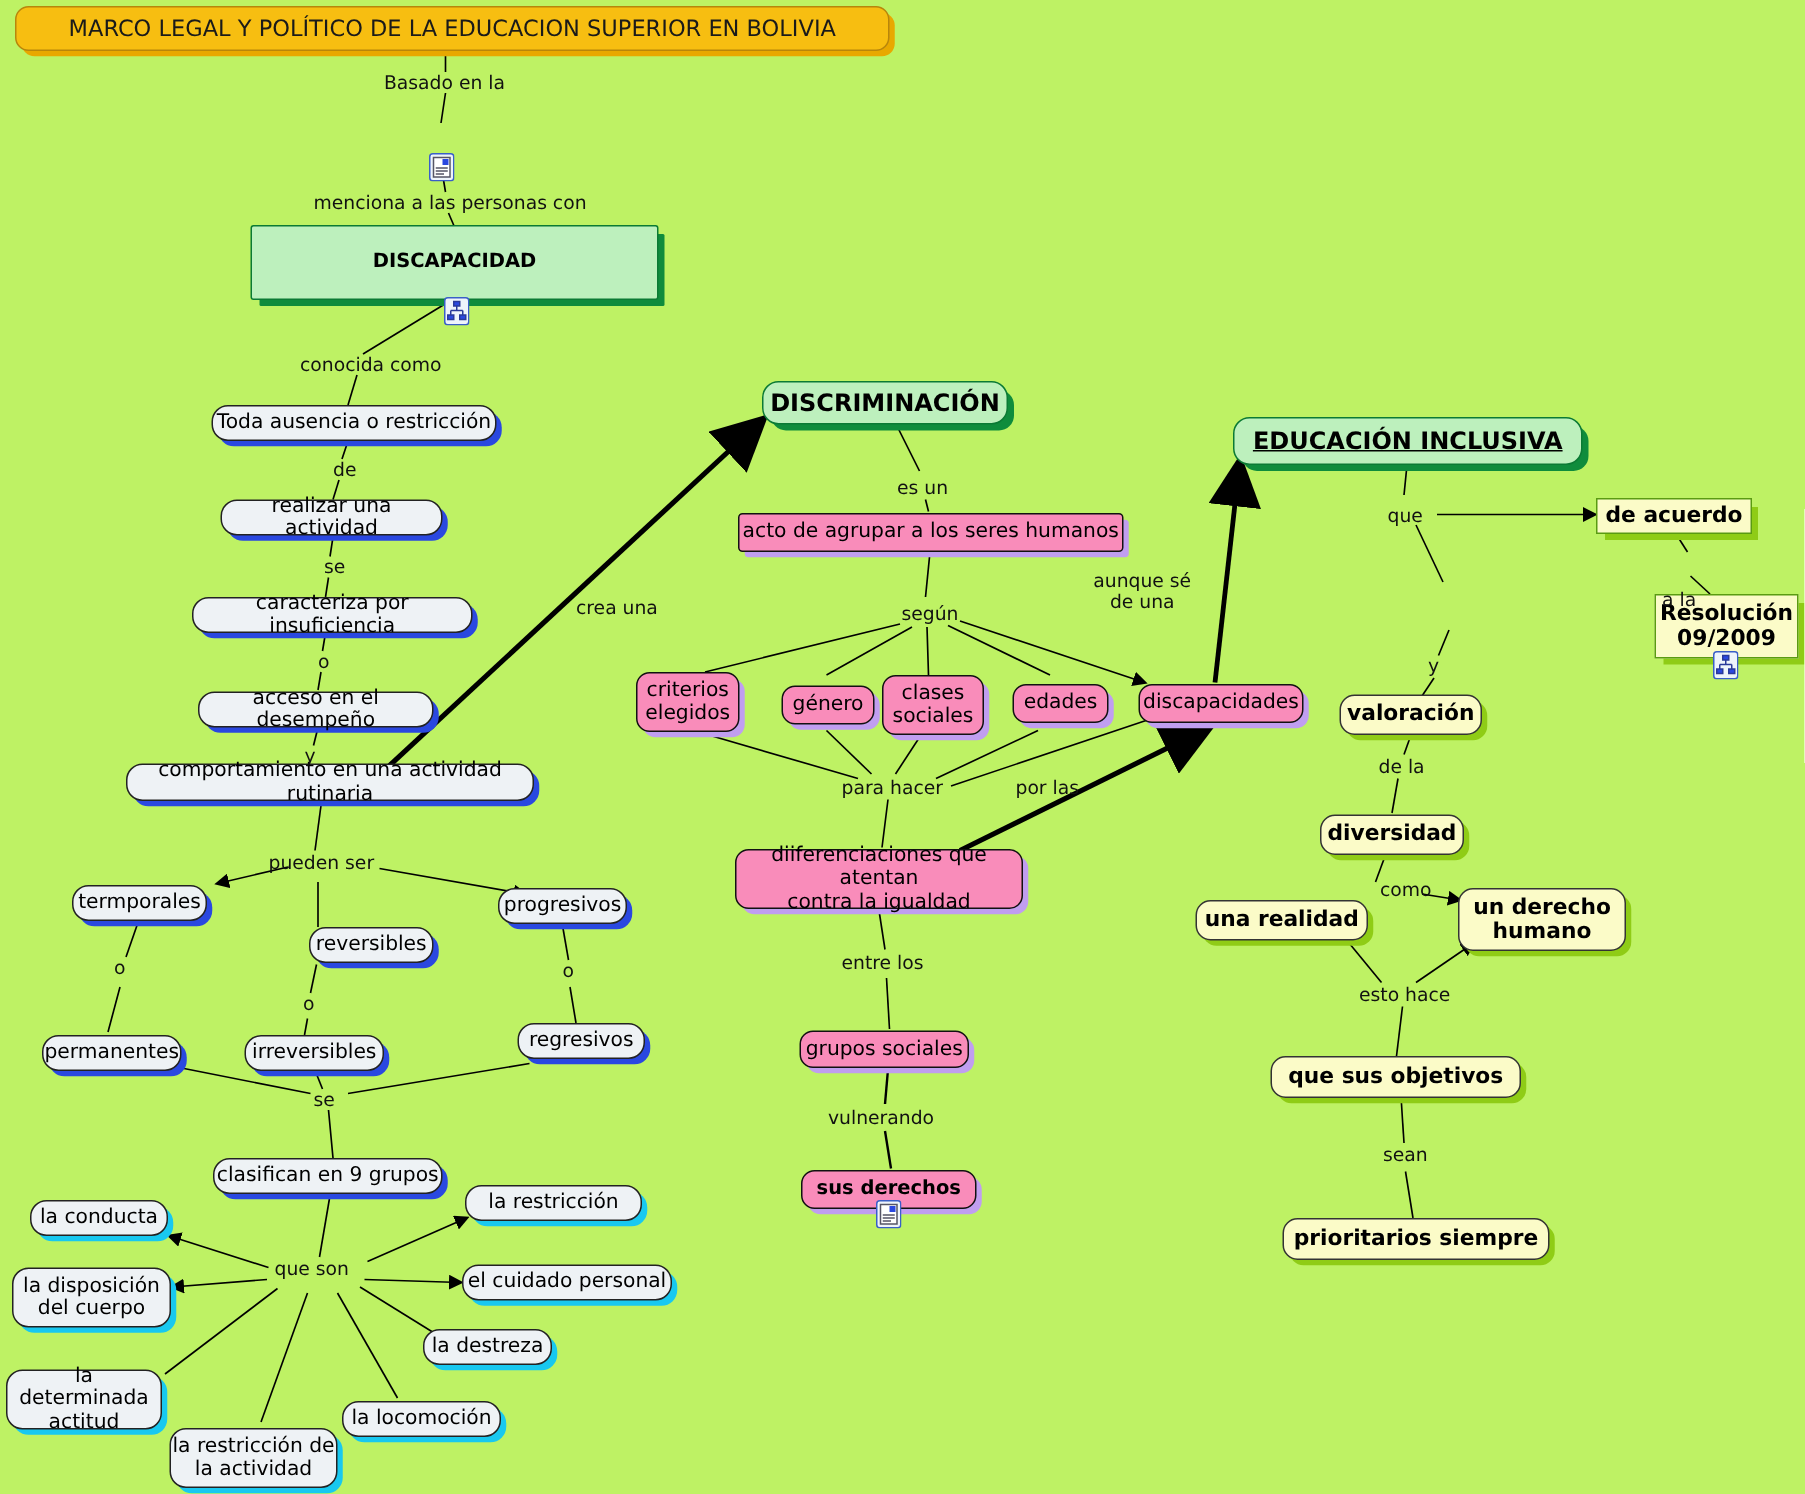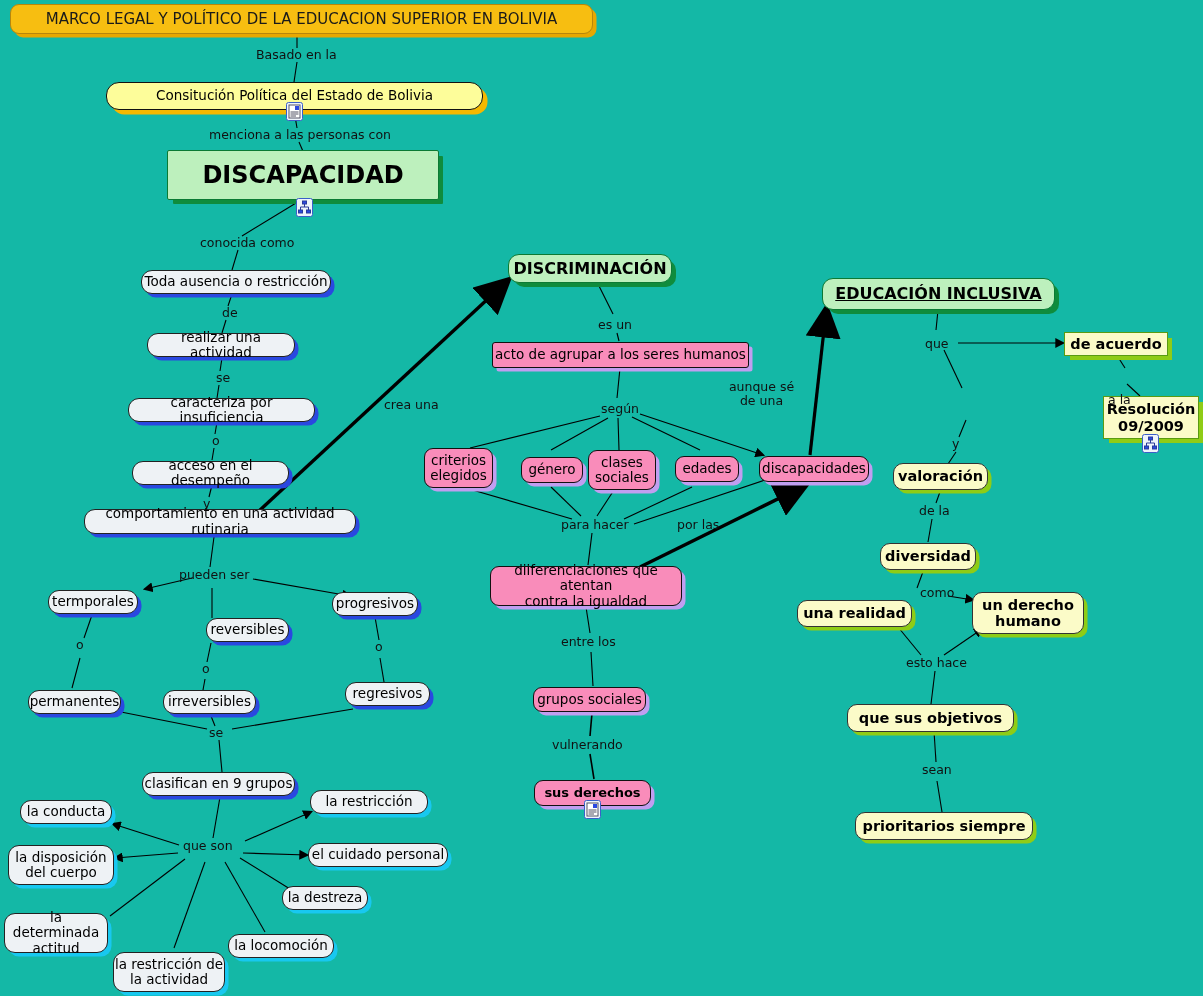--- a/index.html
+++ b/index.html
@@ -1,17 +1,17 @@
 <!DOCTYPE html>
 <html><head>
 <meta charset="utf-8">
 <style>
   html,body{margin:0;padding:0;background:#ffffff;}
   body{font-family:"DejaVu Sans","Liberation Sans",sans-serif;}
-  #map{position:relative;width:1203px;height:996px;background:#14b8a6;overflow:hidden;}
+  #map{position:relative;width:1203px;height:996px;background:#bef264;overflow:hidden;}
   svg#edges{position:absolute;left:0;top:0;width:1203px;height:996px;pointer-events:none;}
 
   .node{position:absolute;box-sizing:border-box;display:flex;align-items:center;
         justify-content:center;text-align:center;line-height:1.12;z-index:3;}
 
   
   .n-blue{background:#eef2f5;border:1px solid #222;border-radius:11px;
           font-size:13.5px;color:#000;box-shadow:4px 4px 0 -0.5px #2a48e0;}
   
   .n-cyan{background:#eef2f5;border:1px solid #222;border-radius:11px;
@@ -25,21 +25,21 @@
             font-size:14.5px;font-weight:bold;color:#000;box-shadow:4px 4px 0 -0.5px #8fcc16;}
   
   .n-pale{background:#fdfd9a;border:1px solid #111;border-radius:13px;
           font-size:13.5px;color:#000;box-shadow:5px 5px 0 -0.5px #f5b800;}
   
   .n-yrect{background:#fbfbc8;border:1.5px solid #5a9b12;border-radius:0;
            font-size:14.5px;font-weight:bold;color:#000;box-shadow:5px 5px 0 -1px #8fcc16;}
   
   .n-green{background:#bdf0bd;border:1.5px solid #0b7a34;border-radius:11px;
            font-size:16px;font-weight:bold;color:#000;box-shadow:5px 5px 0 -1px #0f8c3c;}
-  .n-green.sq{border-radius:2px;font-size:24px;}
+  .n-green.sq{border-radius:2px;font-size:13px;}
   
   .n-title{background:#f7be11;border:1px solid #b8860b;border-radius:9px;
            font-size:15px;color:#1a1a1a;box-shadow:4px 4px 0 -0.5px #e8a800;}
 
   .lbl{position:absolute;font-size:12.5px;color:#111;white-space:nowrap;z-index:4;
        background:transparent;text-align:center;line-height:1.12;}
   .lbl.two{white-space:normal;}
 
   .ico{position:absolute;width:17px;height:19px;z-index:6;}
 </style>
@@ -164,21 +164,20 @@
 
       <line x1="935" y1="671" x2="931" y2="704"></line>
 
       <line x1="934" y1="731" x2="936" y2="762"></line>
       <line x1="937" y1="781" x2="942" y2="812"></line>
     </g>
   </svg>
 
   <div class="node n-title" style="left:10px;top:4px;width:583px;height:30px;">MARCO LEGAL Y POLÍTICO DE LA EDUCACION  SUPERIOR EN  BOLIVIA</div>
 
-  <div class="node n-pale" style="left:106px;top:82px;width:377px;height:28px;">Consitución Política  del  Estado de Bolivia</div>
   <svg class="ico" style="left:286px;top:102px;" viewBox="0 0 17 19">
     <rect x="0.5" y="0.5" width="16" height="18" rx="2" fill="#eef4fb" stroke="#3a5fc8"></rect>
     <rect x="3" y="3" width="11" height="13" fill="#fff" stroke="#556"></rect>
     <rect x="9" y="4" width="4" height="4" fill="#2a48e0"></rect>
     <g stroke="#556" stroke-width="1">
         <line x1="4.5" y1="10" x2="12.5" y2="10"></line>
         <line x1="4.5" y1="12" x2="12.5" y2="12"></line>
         <line x1="4.5" y1="14" x2="10" y2="14"></line>
       </g>
   </svg>

